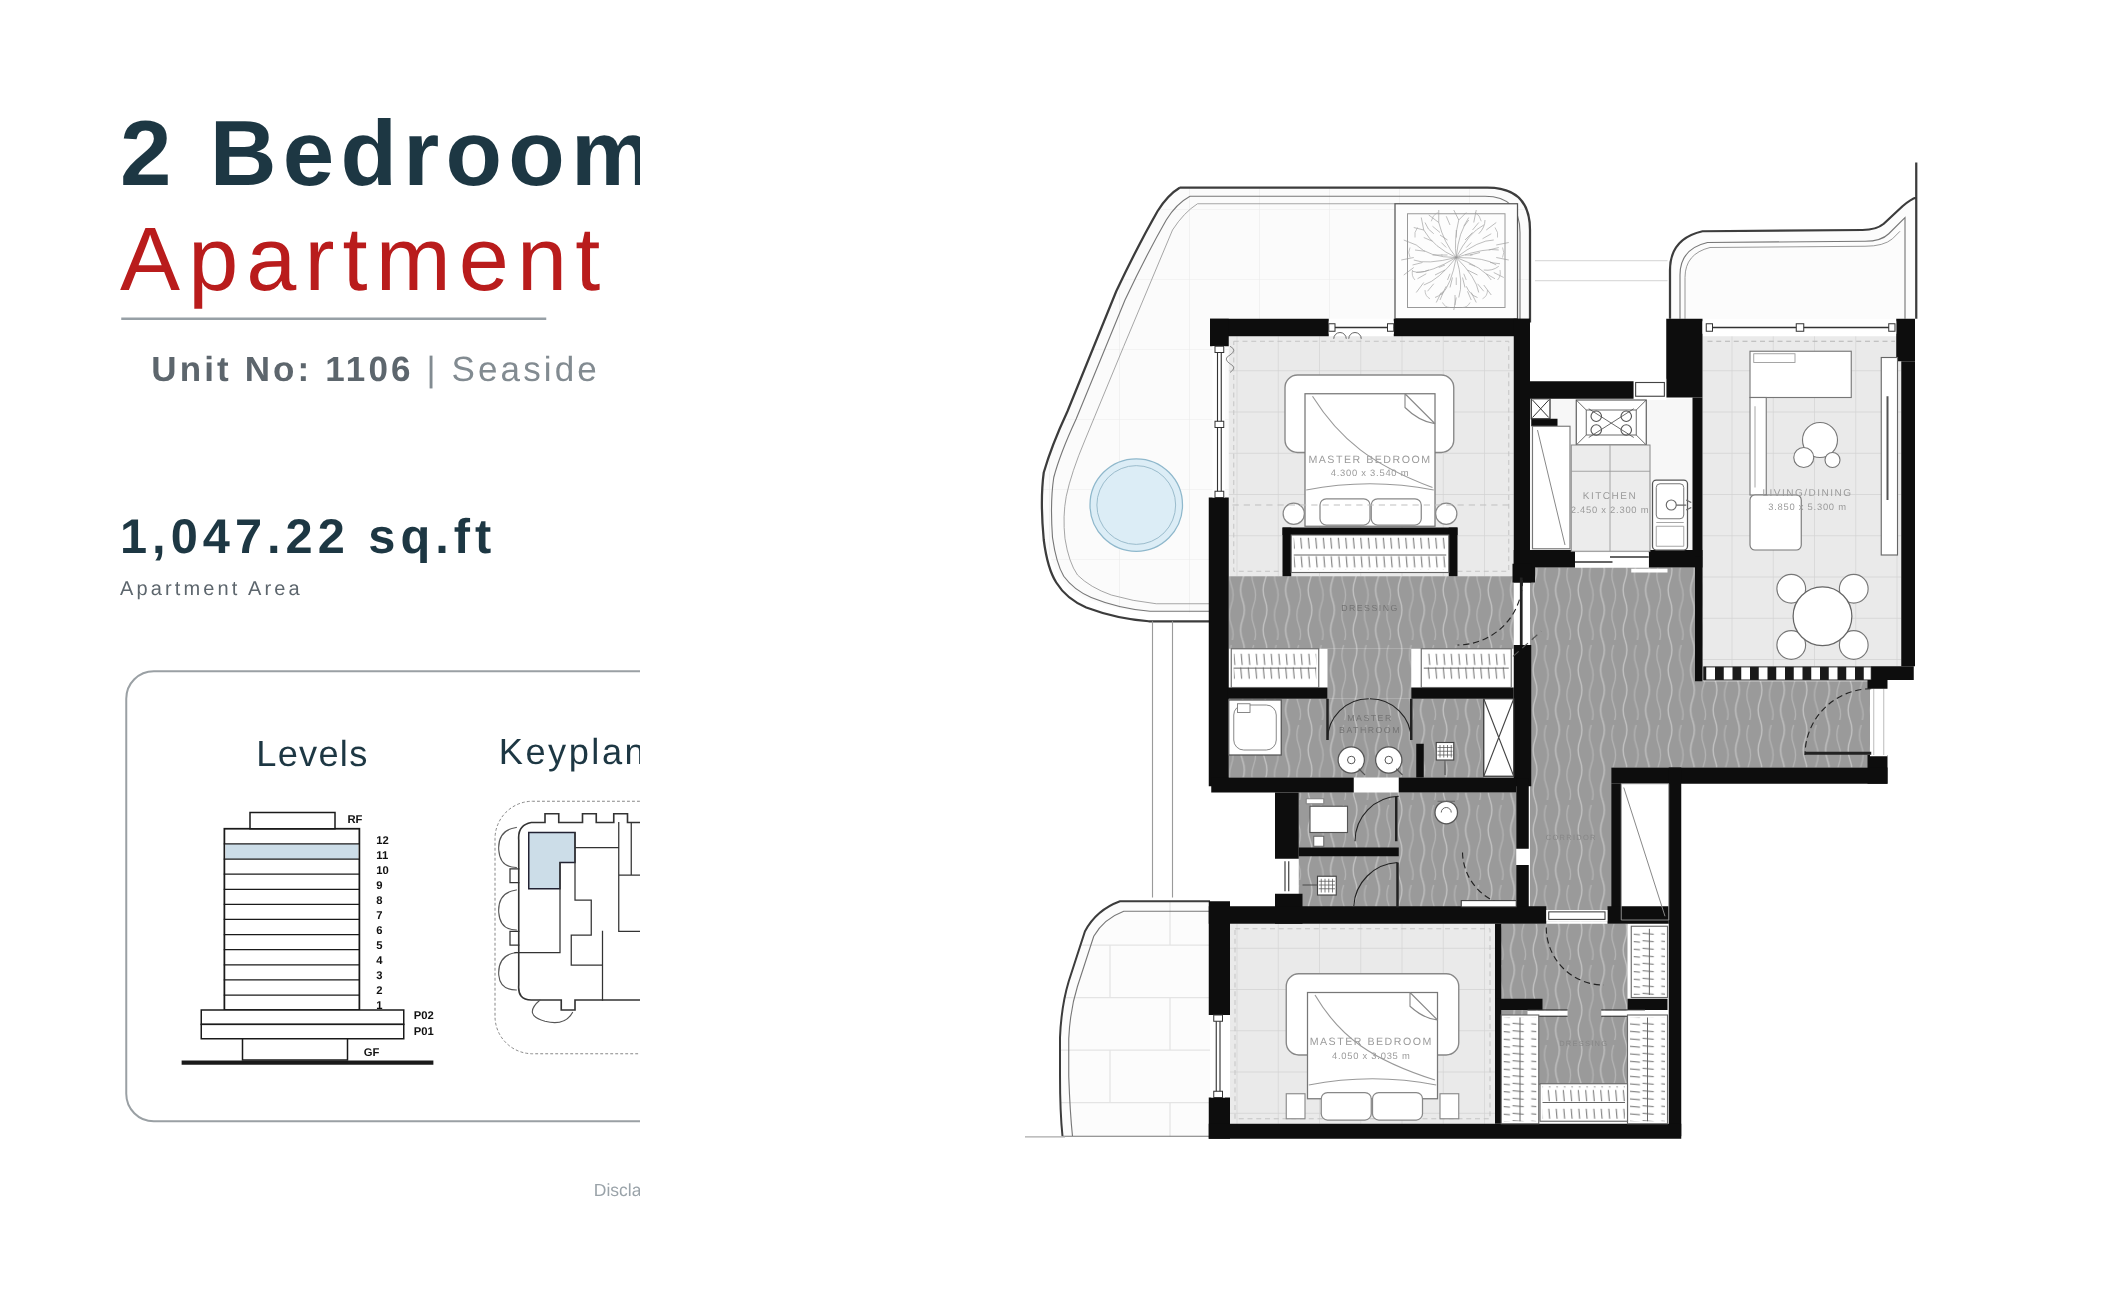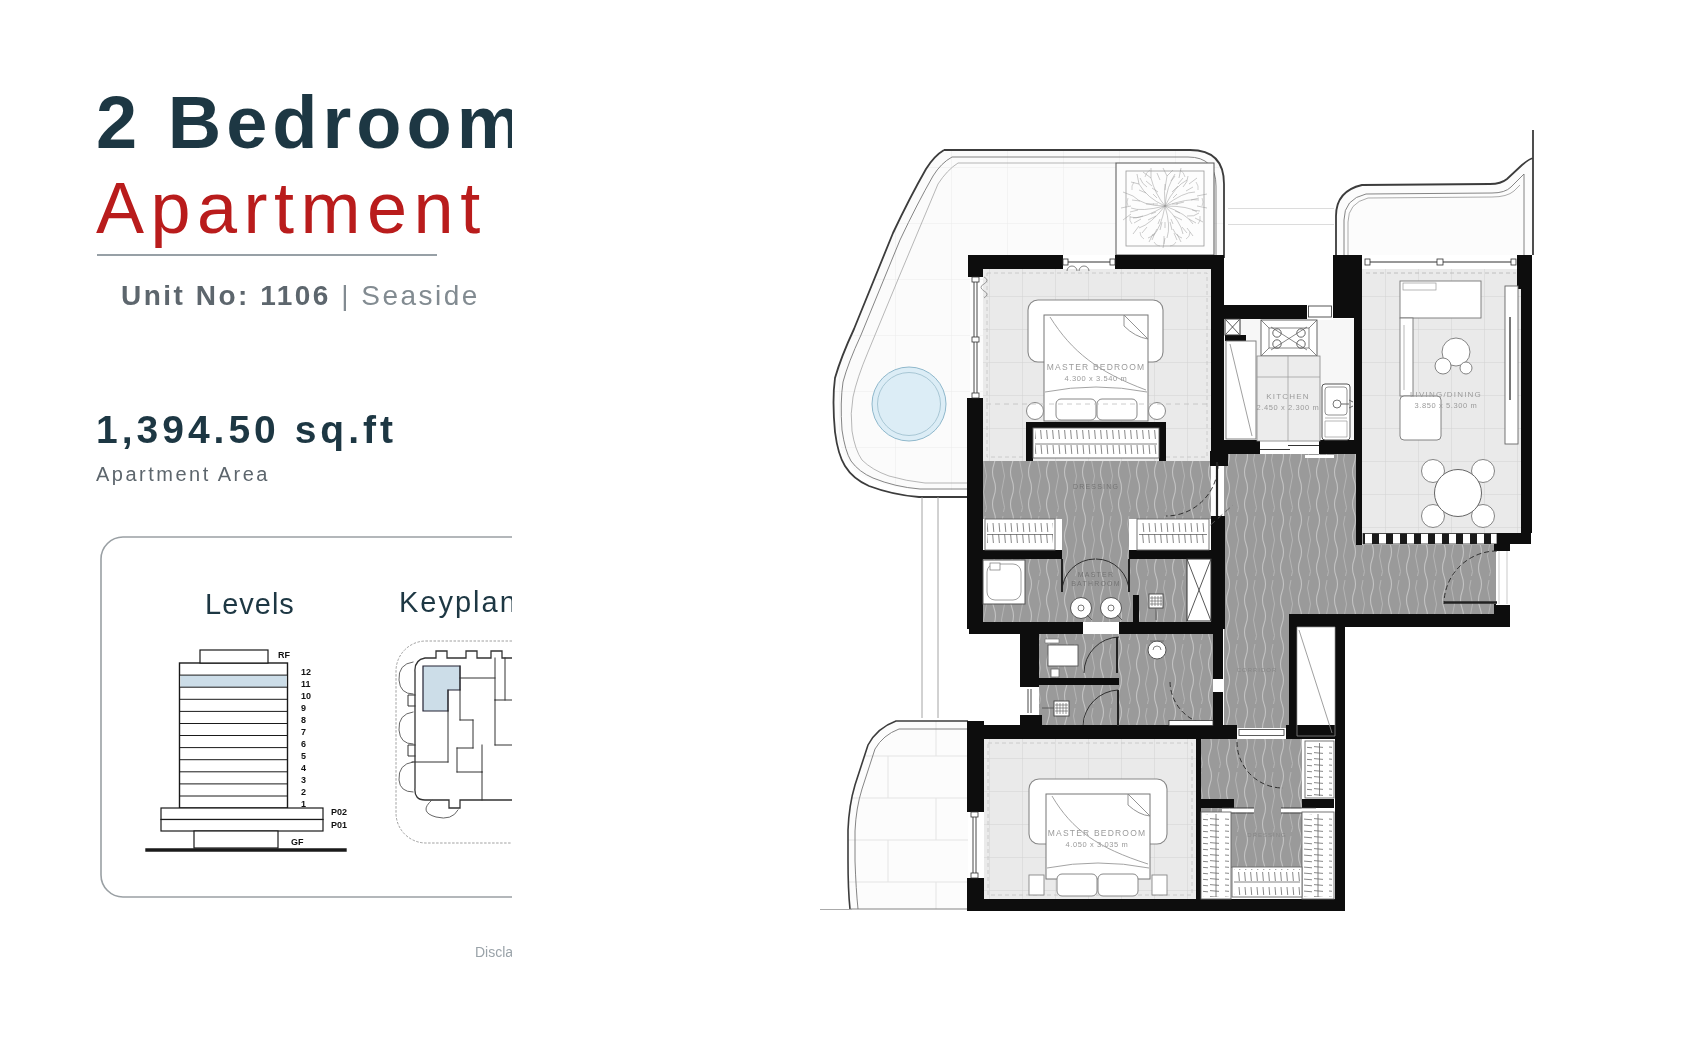--- a/index.html
+++ b/index.html
@@ -12,23 +12,23 @@
 <div class="abs" style="left:0;top:0;width:512px;height:1043px;overflow:hidden;">
 
   <div class="abs" style="left:96px;top:80px;font-size:74px;font-weight:bold;color:#1d3743;letter-spacing:5px;">2 Bedrooms</div>
 
   <div class="abs" style="left:96px;top:167px;font-size:72px;font-weight:normal;color:#b91c1c;letter-spacing:6.5px;">Apartment</div>
 
   <div class="abs" style="left:97px;top:254px;width:340px;height:2px;background:#97a0a6;"></div>
 
   <div class="abs" style="left:88px;top:280px;font-size:28px;letter-spacing:2.5px;margin-left:33px;"><span style="font-weight:bold;color:#5d666d;">Unit No: 1106</span><span style="color:#828b91;"> | Seaside</span></div>
 
-  <div class="abs" style="left:96px;top:408px;font-size:39px;font-weight:bold;color:#1d3743;letter-spacing:4px;">1,394.50 sq.ft</div>
-
-  <div class="abs" style="left:96px;top:463px;font-size:20px;color:#5d666d;letter-spacing:2.5px;">Apartment Area</div>
+  <div class="abs" style="left:96px;top:408px;font-size:39px;font-weight:bold;color:#1d3743;letter-spacing:4px;">1,047.22 sq.ft</div>
+
+  <div class="abs" style="left:96px;top:463px;font-size:16px;color:#5d666d;letter-spacing:2.5px;">Apartment Area</div>
 
   <div class="abs" style="left:205px;top:588px;font-size:29px;color:#1d3743;letter-spacing:1px;">Levels</div>
 
   <div class="abs" style="left:399px;top:586px;font-size:29px;color:#1d3743;letter-spacing:2px;">Keyplans</div>
 
   <div class="abs" style="left:475px;top:944px;font-size:14px;color:#9aa3a9;">Disclaimer: 1 sq.m = 10.764 sq.ft. All dimensions are approximate.</div>
 </div>
 <svg class="abs" style="left:0;top:0;" width="1695" height="1043" viewBox="0 0 1695 1043" xmlns="http://www.w3.org/2000/svg">
 <defs>
   <clipPath id="clipPanel">

